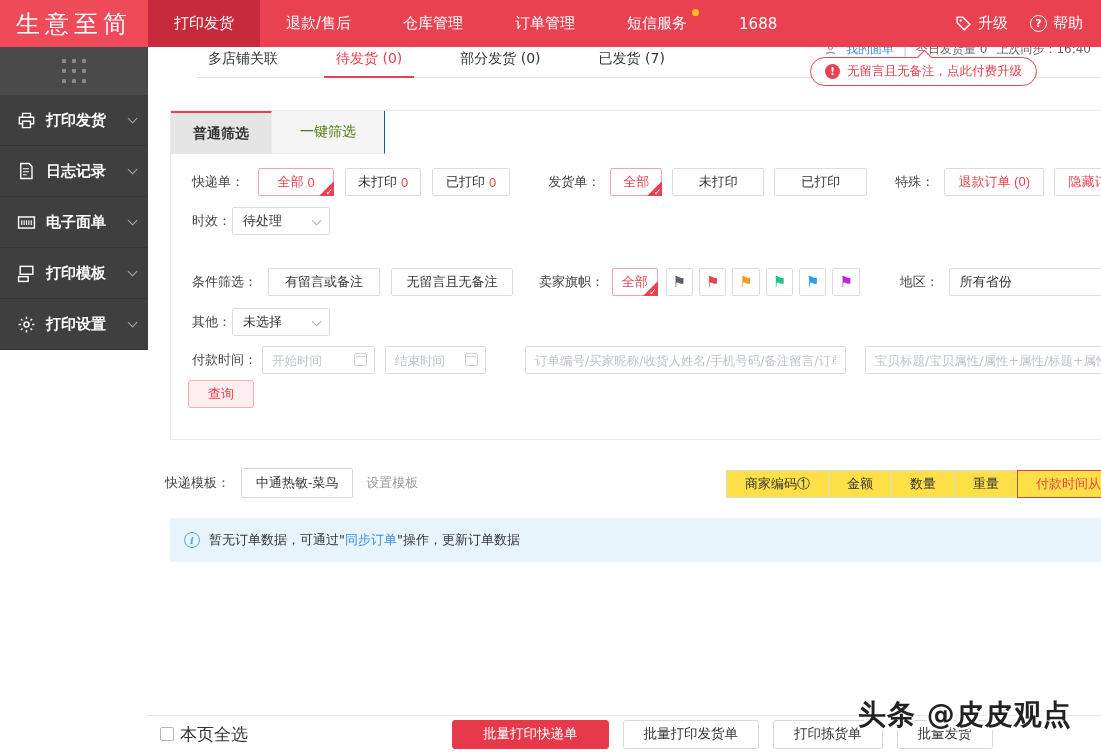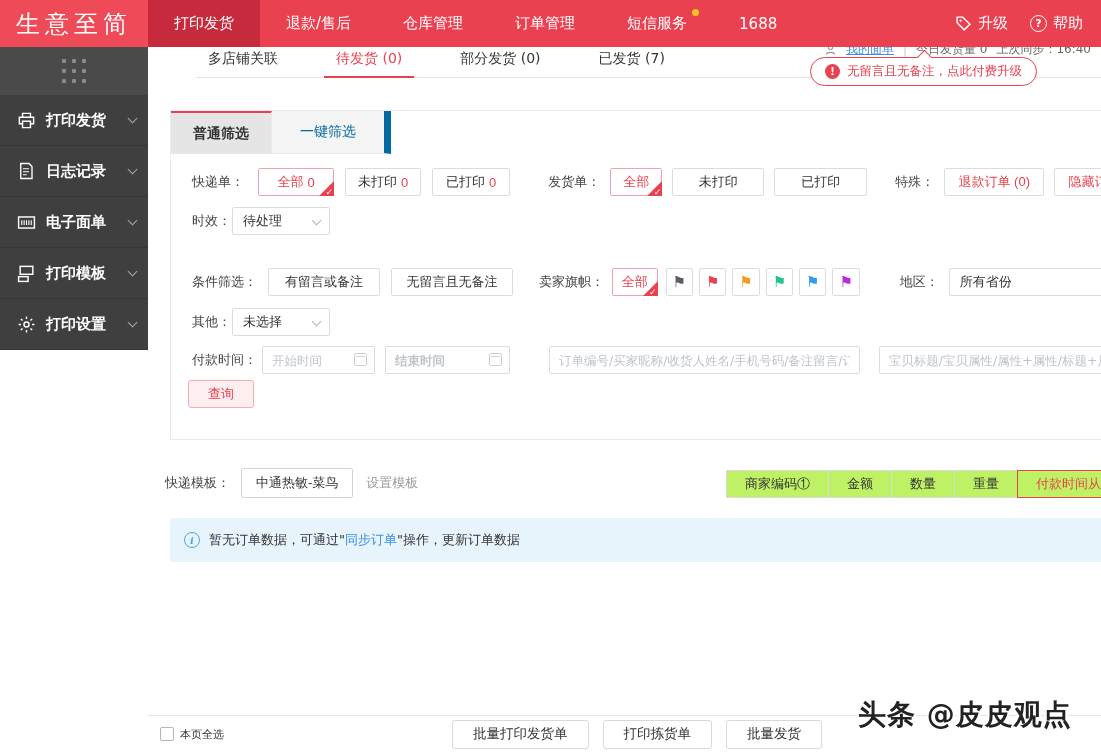--- a/index.html
+++ b/index.html
@@ -25,21 +25,21 @@
   .dot-grid { display:grid; grid-template-columns:repeat(3,4px); grid-gap:6px; }
   .dot-grid i { width:4px; height:4px; background:#8b8b8b; border-radius:1px; }
   .side-item { height:51px; background:#3f3f3f; border-bottom:1px solid #363636; display:flex; align-items:center;
                padding:0 12px 0 16px; color:#fff; font-size:15px; font-weight:bold; cursor:pointer; }
   .side-item .s-icon { width:20px; height:20px; margin-right:10px; display:flex; align-items:center; justify-content:center; }
   .side-item .chev { margin-left:auto; width:7px; height:7px; border-right:1.5px solid #a7a7a7; border-bottom:1.5px solid #a7a7a7;
                      transform:rotate(45deg); margin-top:-4px; }
 
   
   .statusrow { position:absolute; top:41px; right:10px; z-index:1; display:flex; align-items:center; gap:9px; font-size:12px; color:#666; }
-  .statusrow .lnk { color:#3a8ee6; text-decoration:underline; cursor:pointer; }
+  .statusrow .lnk { color:#3a8ee6; cursor:pointer; }
   .statusrow .sep { color:#ccc; }
 
   
   .tabsrow { position:absolute; top:44px; left:148px; right:0; z-index:1; }
   .tabs-inner { margin-left:48px; display:flex; gap:34px; border-bottom:1px solid #e3e3e3; }
   .otab { font-size:14px; color:#333; padding:6px 12px 8px; cursor:pointer; }
   .otab.active { color:#e8414f; border-bottom:2px solid #e8414f; margin-bottom:-1px; }
 
   
   .tooltip { position:absolute; top:57px; left:810px; height:29px; background:#fff; border:1px solid #e8414f; border-radius:15px;
@@ -47,21 +47,21 @@
   .tooltip::before { content:""; position:absolute; top:-6px; left:108px; width:10px; height:10px; background:#fff;
              border-left:1px solid #e8414f; border-top:1px solid #e8414f; transform:rotate(45deg); }
   .excl { width:15px; height:15px; border-radius:50%; background:#e8414f; color:#fff; font-size:10px; font-weight:bold;
           display:flex; align-items:center; justify-content:center; flex:0 0 auto; }
 
   
   .card { position:absolute; top:110px; left:170px; width:1010px; height:330px; background:#fff; border:1px solid #ebebeb; z-index:2; }
   .card-tabs { display:flex; height:43px; }
   .ftab { padding:0 22px; display:flex; align-items:center; font-size:14px; cursor:pointer; }
   .ftab.active { font-weight:bold; color:#333; border-top:2px solid #e8414f; border-right:1px solid #ebebeb; background:#e5e5e5; }
-  .ftab.idle { background:#f5f5f5; color:#0369a1; border-right:7px solid #0369a1; border-bottom:1px solid #ebebeb; padding:0 28px; }
+  .ftab.idle { background:#f5f5f5; color:#4d7c0f; border-right:1px solid #0369a1; border-bottom:1px solid #ebebeb; padding:0 28px; }
   .frow { display:flex; align-items:center; padding-left:21px; height:28px; }
   .flabel { font-size:13px; color:#444; flex:0 0 auto; }
   .btn { height:28px; border:1px solid #dcdcdc; border-radius:2px; background:#fff; font-size:13px; color:#333;
          display:inline-flex; align-items:center; justify-content:center; padding:0 12px; cursor:pointer; position:relative; white-space:nowrap; }
   .btn .num { color:#e8414f; margin-left:4px; }
   .btn.red-text { color:#e8414f; }
   .btn.sel { border-color:#f2a2ab; color:#e8414f; }
   .btn.sel::before { content:""; position:absolute; right:-1px; bottom:-1px; border-left:15px solid transparent; border-bottom:15px solid #e8414f; }
   .btn.sel::after { content:"✓"; position:absolute; right:0; bottom:-2px; color:#fff; font-size:9px; }
   .gap { margin-left:11px; }
@@ -77,37 +77,37 @@
   .cal-icon { position:absolute; right:8px; top:7px; width:13px; height:13px; border:1.5px solid #cfcfcf; border-radius:2px; }
   .cal-icon::before { content:""; position:absolute; left:1px; right:1px; top:2px; border-top:1.5px solid #cfcfcf; }
   .query-btn { margin:6px 0 0 17px; width:66px; height:28px; background:#fdeef0; border:1px solid #f3aeb5; border-radius:3px;
                color:#e8414f; font-size:13px; cursor:pointer; }
 
   
   .toolbar-row { position:absolute; top:468px; left:165px; height:30px; display:flex; align-items:center; z-index:2; }
   .tpl-btn { height:30px; border:1px solid #d4d4d4; border-radius:2px; background:#fff; font-size:13px; color:#333; padding:0 14px; margin-left:11px; cursor:pointer; }
   .set-tpl { font-size:13px; color:#9b9b9b; margin-left:13px; cursor:pointer; }
   .sort-group { position:absolute; top:470px; left:727px; display:flex; z-index:2; }
-  .sort-btn { height:28px; border:1px solid #dcdcdc; background:#bef264; font-size:13px; color:#333; display:inline-flex;
+  .sort-btn { height:28px; border:1px solid #dcdcdc; background:#fde047; font-size:13px; color:#333; display:inline-flex;
               align-items:center; justify-content:center; padding:0 18px; margin-left:-1px; cursor:pointer; white-space:nowrap; }
   .sort-btn.red { border:1px solid #e8414f; color:#e8414f; z-index:1; }
 
   
   .notice { position:absolute; top:518px; left:170px; width:1010px; height:44px; background:#e7f4fc; border-radius:2px;
             display:flex; align-items:center; padding-left:14px; gap:9px; z-index:2; }
   .info-icon { width:16px; height:16px; border:1px solid #49a9ea; border-radius:50%; color:#49a9ea; font-size:10px;
                font-family:"DejaVu Serif","Liberation Serif",serif; font-style:italic; font-weight:bold;
                display:flex; align-items:center; justify-content:center; flex:0 0 auto; }
   .notice-text { font-size:13px; color:#333; }
   .notice-text .lnk { color:#3a8ee6; cursor:pointer; }
 
   
   .footer { position:absolute; left:148px; right:0; bottom:0; height:37px; background:#fff; border-top:1px solid #e6e6e6;
             display:flex; align-items:center; z-index:10; }
-  .selall { display:flex; align-items:center; gap:6px; margin-left:12px; font-size:11px; color:#333; }
+  .selall { display:flex; align-items:center; gap:6px; margin-left:12px; font-size:17px; color:#333; }
   .cbx { width:14px; height:14px; border:1px solid #b5b5b5; border-radius:2px; background:#fff; cursor:pointer; }
   .footer-btns { position:absolute; left:304px; display:flex; gap:14px; align-items:center; }
   .fbtn { height:29px; border:1px solid #d9d9d9; border-radius:3px; background:#fff; font-size:13.5px; color:#333; padding:0 20px; cursor:pointer; white-space:nowrap; }
   .fbtn.primary { background:#e8394a; border-color:#e8394a; color:#fff; padding:0 30px; }
 
   
   .watermark { position:absolute; left:858px; top:696px; z-index:50; font-size:28px; font-weight:bold; color:#222; letter-spacing:1px;
                text-shadow:-2px -2px 0 #fff, 2px -2px 0 #fff, -2px 2px 0 #fff, 2px 2px 0 #fff, 0 2px 0 #fff, 2px 0 0 #fff, 0 -2px 0 #fff, -2px 0 0 #fff;
                white-space:nowrap; pointer-events:none; }
 </style>
@@ -310,21 +310,21 @@
       <span class="sel-box" style="width:98px;">
           <span>未选择</span>
           <span class="chev-d"></span>
         </span>
     </div>
 
     
     <div class="frow" style="margin-top:10px;">
       <span class="flabel" style="width:70px;">付款时间：</span>
       <span class="date-wrap"><input class="txt-input" style="width: 113px;" placeholder="开始时间"><span class="cal-icon"></span></span>
-      <span class="date-wrap" style="margin-left:10px;"><input class="txt-input" style="width: 125px; font-weight: bold;" placeholder="结束时间"><span class="cal-icon"></span></span>
+      <span class="date-wrap" style="margin-left:10px;"><input class="txt-input" style="width: 101px;" placeholder="结束时间"><span class="cal-icon"></span></span>
       <input class="txt-input" style="width: 321px; margin-left: 39px;" placeholder="订单编号/买家昵称/收货人姓名/手机号码/备注留言/订单留言">
       <input class="txt-input" style="width: 310px; margin-left: 19px;" placeholder="宝贝标题/宝贝属性/属性+属性/标题+属性">
     </div>
 
     
     <button class="query-btn">查询</button>
   </div>
 
   <div class="toolbar-row">
     <span class="flabel">快递模板：</span>
@@ -343,20 +343,21 @@
     <span class="info-icon">i</span>
     <span class="notice-text"><span>暂无订单数据，可通过"</span><span class="lnk">同步订单</span><span>"操作，更新订单数据</span></span>
   </div>
 
   <div class="footer">
     <div class="selall">
       <span class="cbx"></span>
       <span>本页全选</span>
     </div>
     <div class="footer-btns">
+      <button class="fbtn primary">批量打印快递单</button>
       <button class="fbtn">批量打印发货单</button>
       <button class="fbtn">打印拣货单</button>
       <button class="fbtn">批量发货</button>
     </div>
   </div>
 
   <div class="watermark">头条 @皮皮观点</div>
 
 </div>
 

